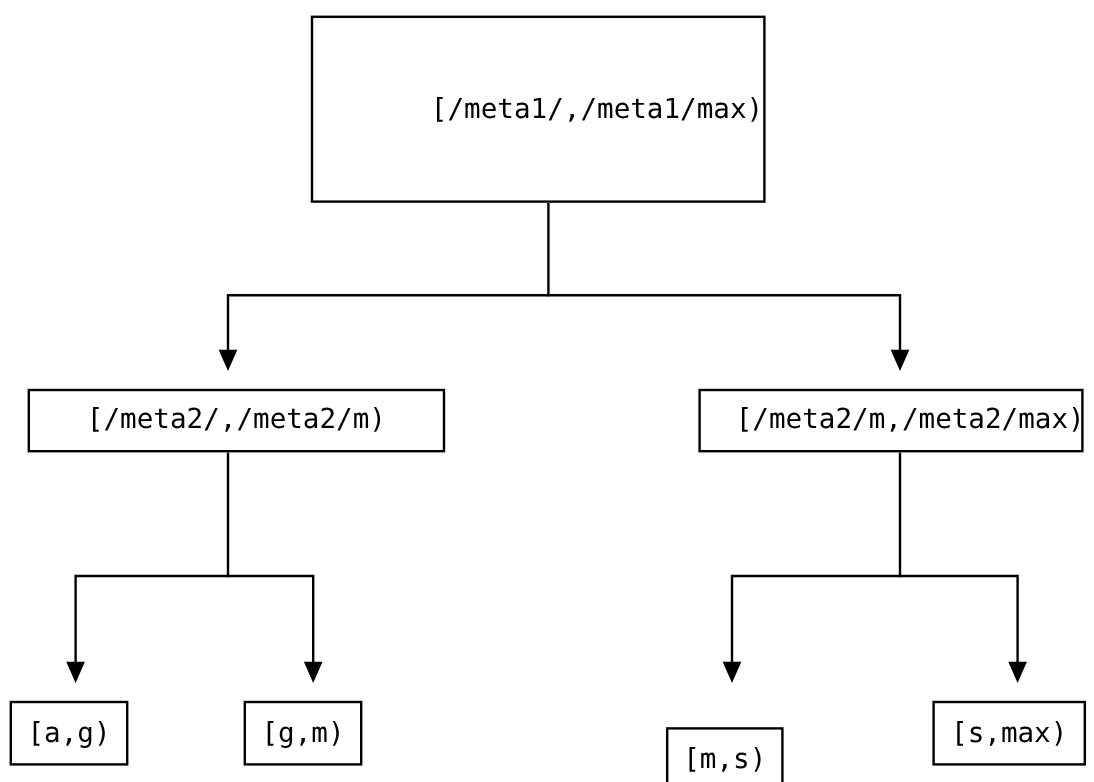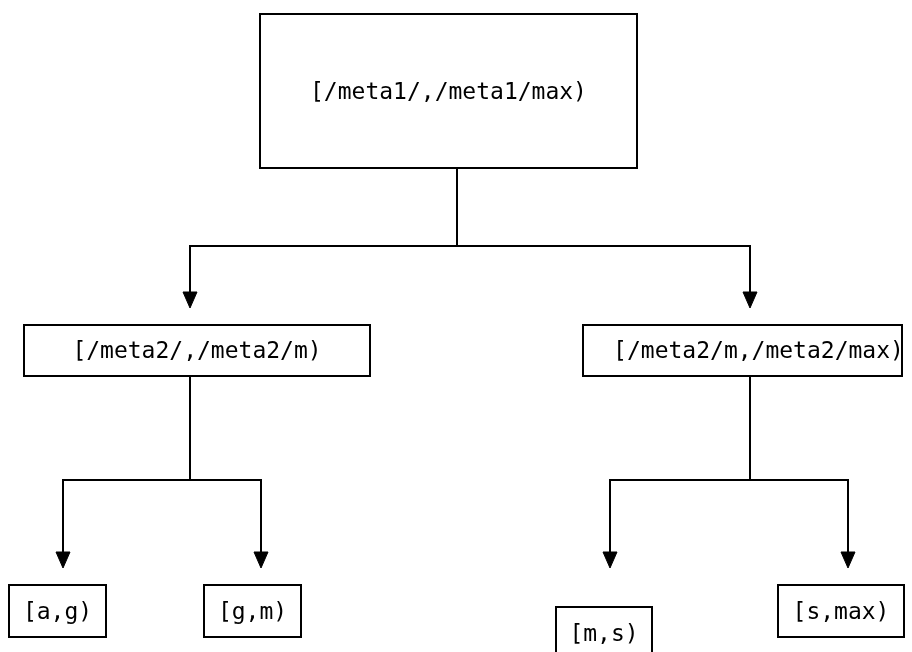--- a/index.html
+++ b/index.html
@@ -37,21 +37,21 @@
     border: 2px solid #000000;
     background: #ffffff;
     display: flex;
     align-items: center;
     justify-content: center;
     font-size: 23px;
     line-height: 1;
     white-space: nowrap;
     box-sizing: border-box;
   }
-  .node-root        { left: 259px; top: 13px;  width: 379px; height: 156px; }
+  .node-root        { left: 259px; top: 13px;  width: 379px; height: 156px; justify-content: flex-end; }
   .node-left-child  { left: 23px;  top: 324px; width: 348px; height: 53px; }
   .node-right-child { left: 582px; top: 324px; width: 321px; height: 53px; padding-left: 32px; }
   .node-leaf-ag     { left: 8px;   top: 584px; width: 99px;  height: 54px; }
   .node-leaf-gm     { left: 203px; top: 584px; width: 99px;  height: 54px; }
   .node-leaf-ms     { left: 555px; top: 584px; width: 98px;  height: 54px; margin-top: 22px; }
   .node-leaf-smax   { left: 777px; top: 584px; width: 128px; height: 54px; }
 </style>
 </head>
 <body>
 

